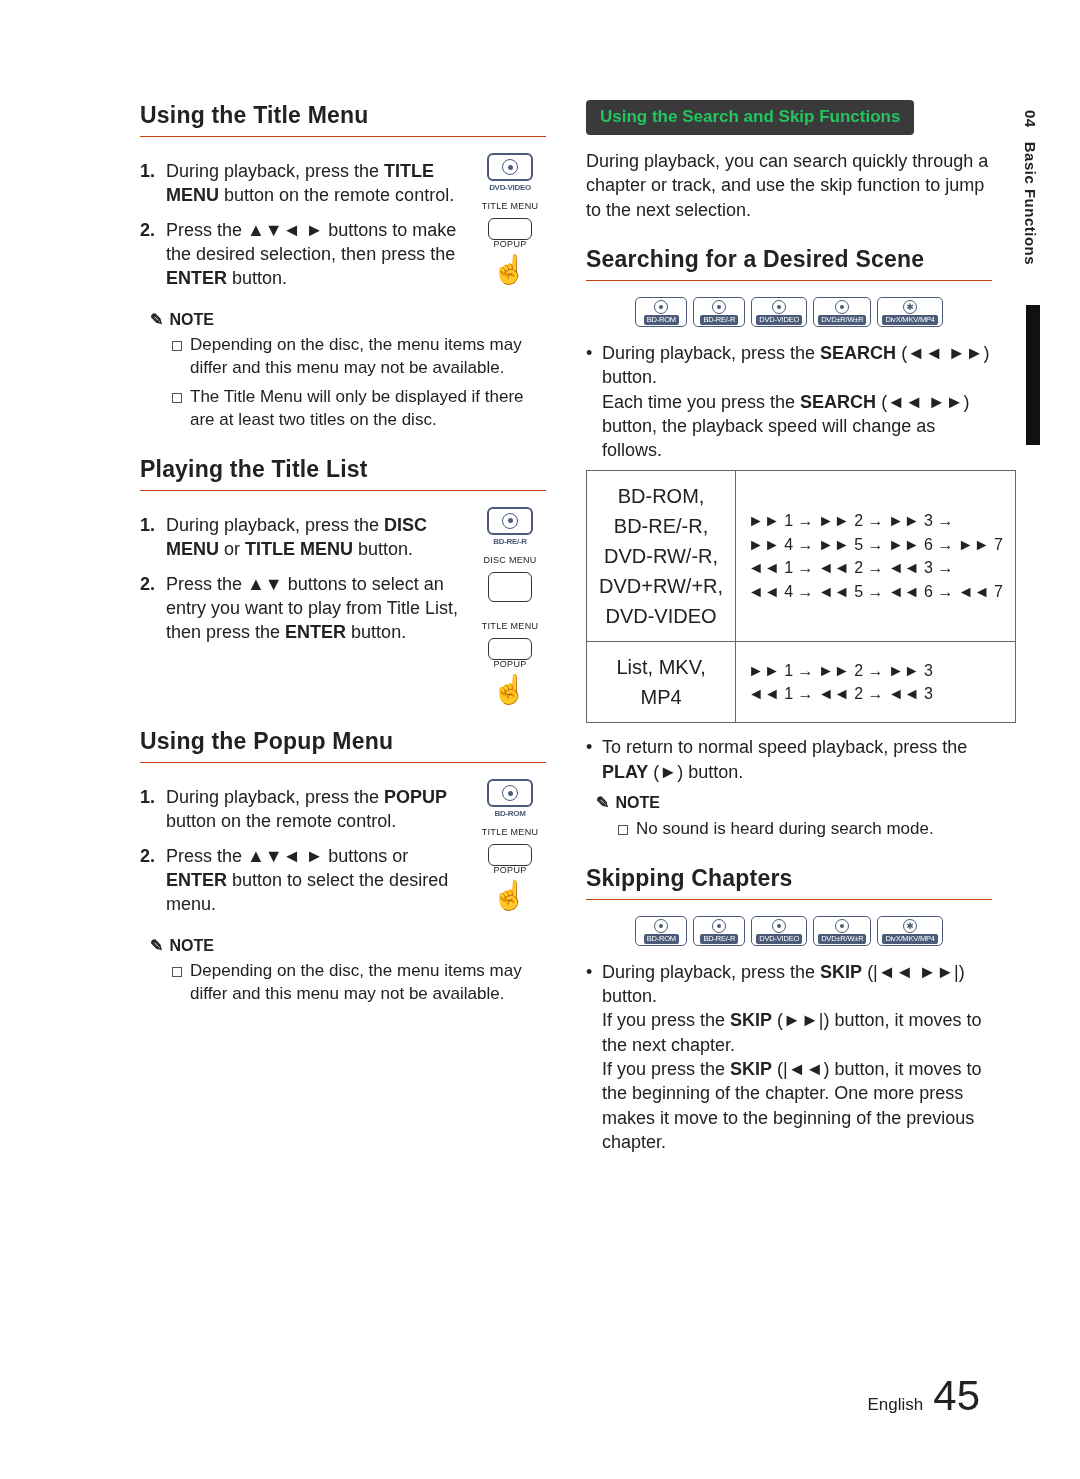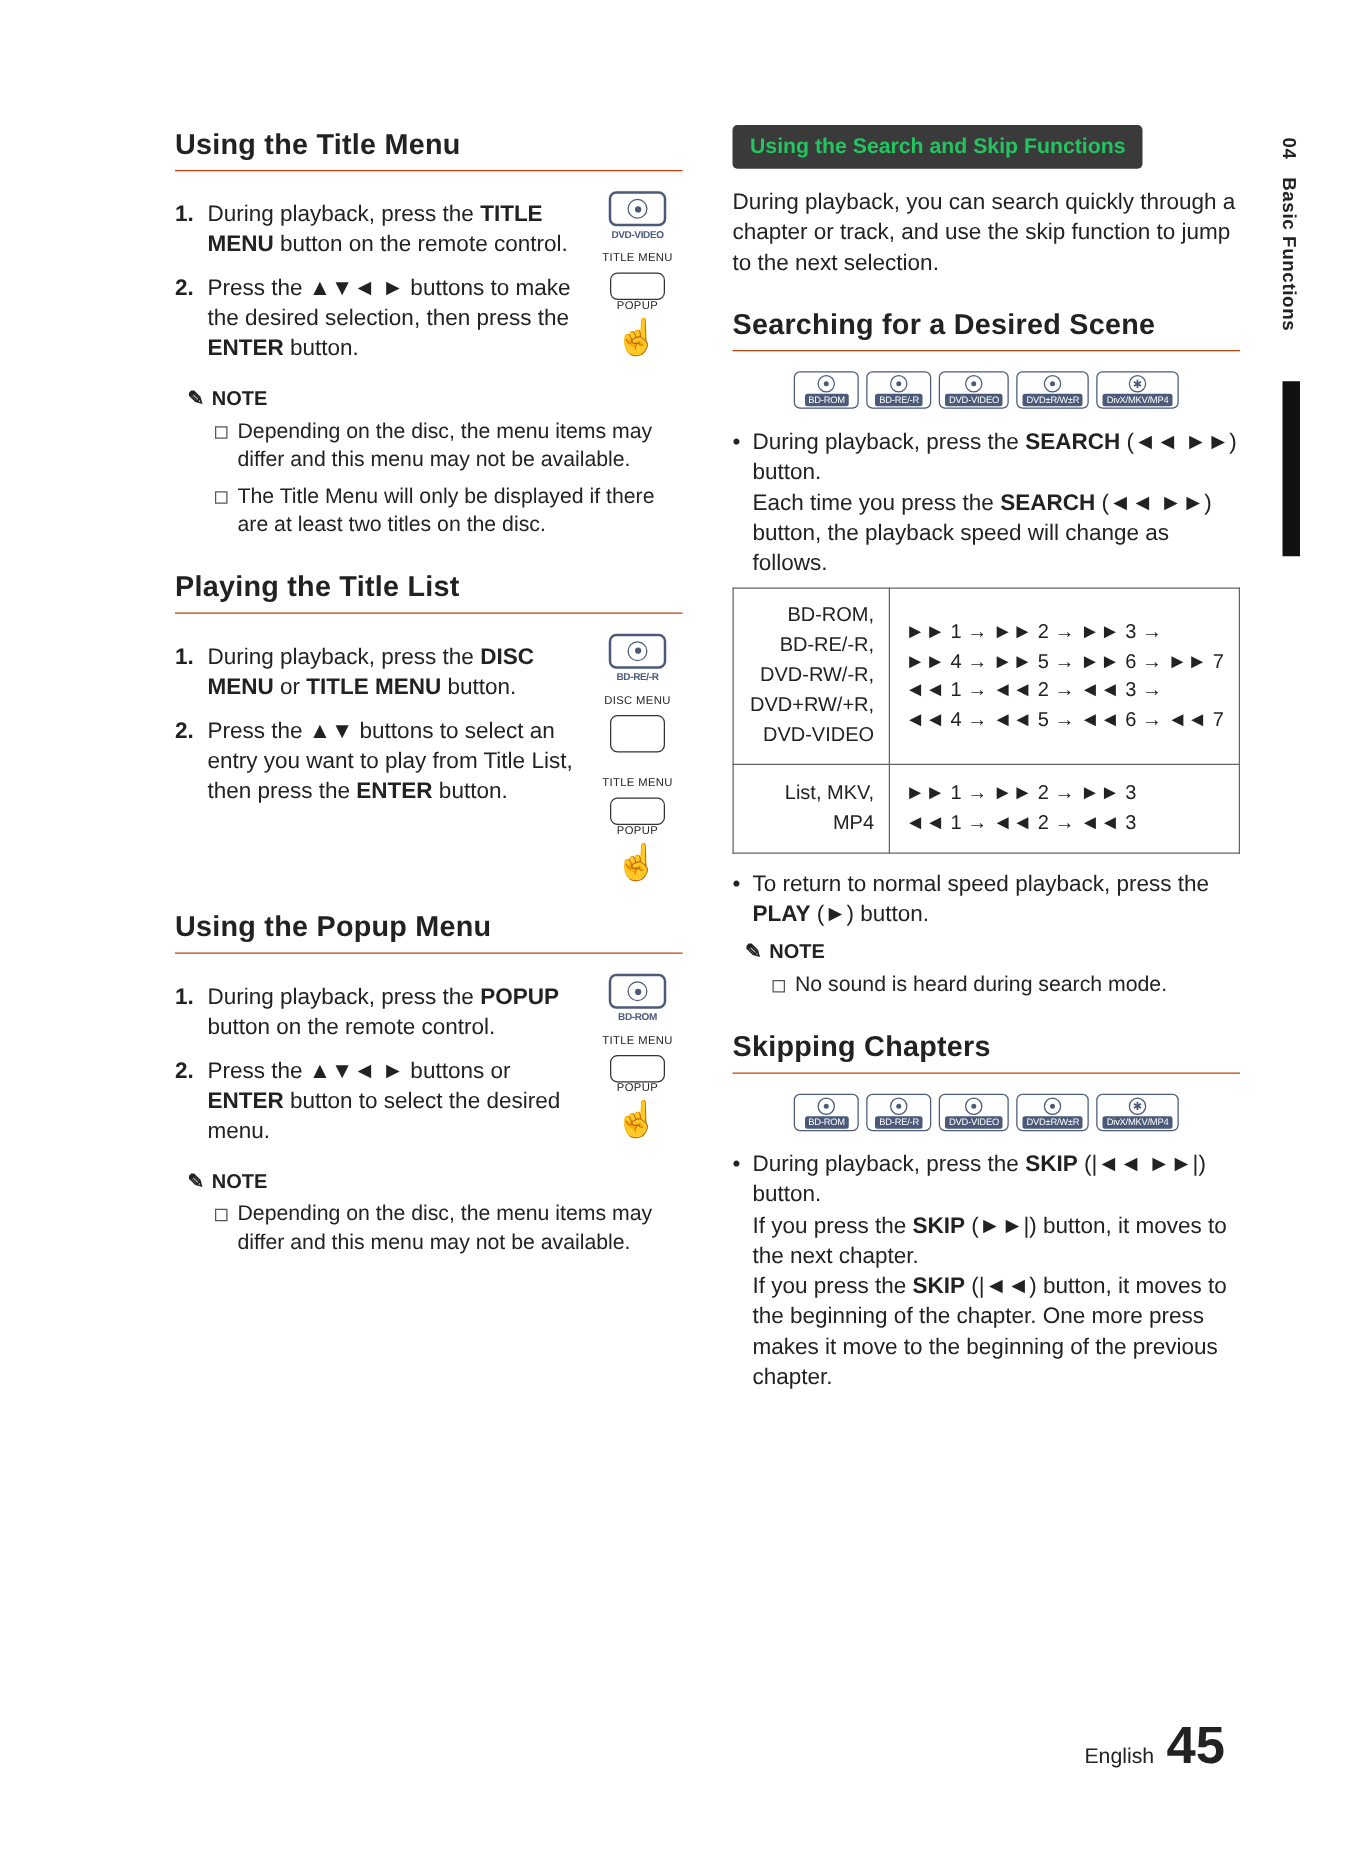--- a/index.html
+++ b/index.html
@@ -104,27 +104,27 @@
   }
   .mini-disc .c::after{content:"";width:4px;height:4px;background:#4a5a78;border-radius:50%;}
   .mini-disc .lab{ font-size:7.5px;background:#4a5a78;color:#fff;padding:0 3px;border-radius:2px;letter-spacing:-0.2px;}
   .mini-disc.gear .c::after{ content:"✱"; background:none; width:auto;height:auto; font-size:9px; color:#4a5a78;}
   table.speed {
     border-collapse: collapse; width:100%; margin: 6px 0 12px 0; font-size:16px;
   }
   table.speed td {
     border:1px solid #666; padding:10px 12px; vertical-align:middle;
   }
-  table.speed td.left { text-align:right; width:36%; font-size:16px; line-height:1.5;}
+  table.speed td.left { text-align:center; width:36%; font-size:20px; line-height:1.5;}
   .seq-line { margin: 2px 0; white-space:nowrap;}
   .page-footer {
     position:absolute; bottom:54px; right:100px;
     font-size:17px; display:flex; align-items:baseline; gap:10px;
   }
-  .page-footer .pg { font-size:42px; font-weight:700; }
+  .page-footer .pg { font-size:42px; font-weight:400; }
   b{font-weight:bold;}
 </style>
 </head>
 <body>
 
 <div class="side-tab">
   <span>04</span>&nbsp;&nbsp;
   <span>Basic Functions</span>
 </div>
 <div class="black-tab"></div>

